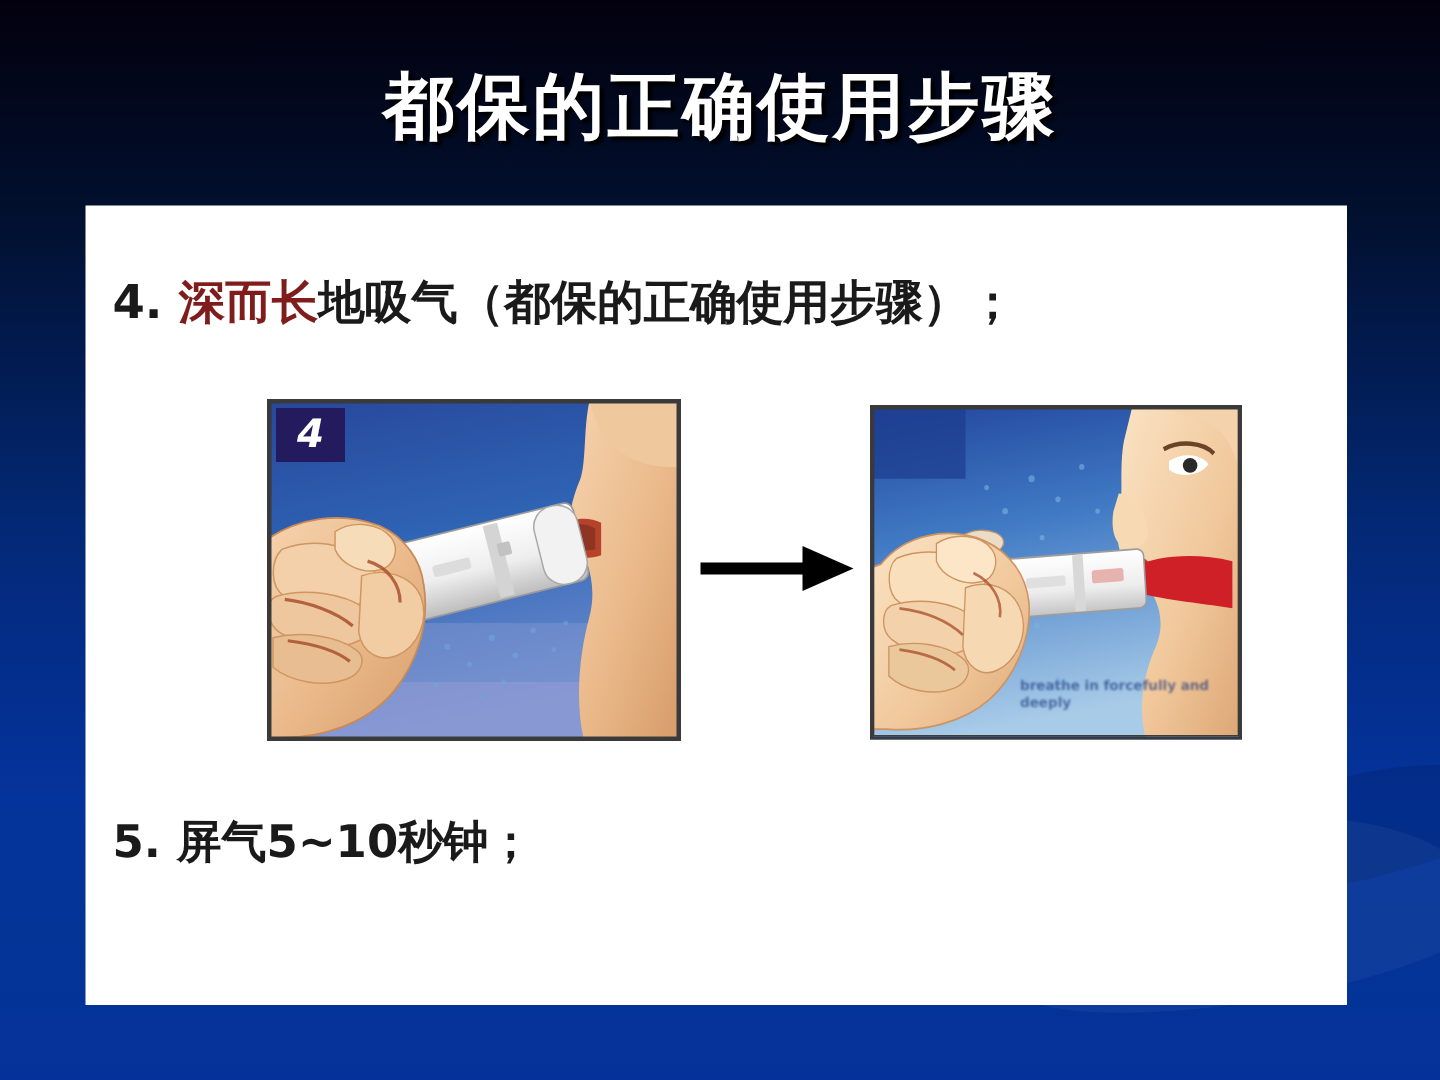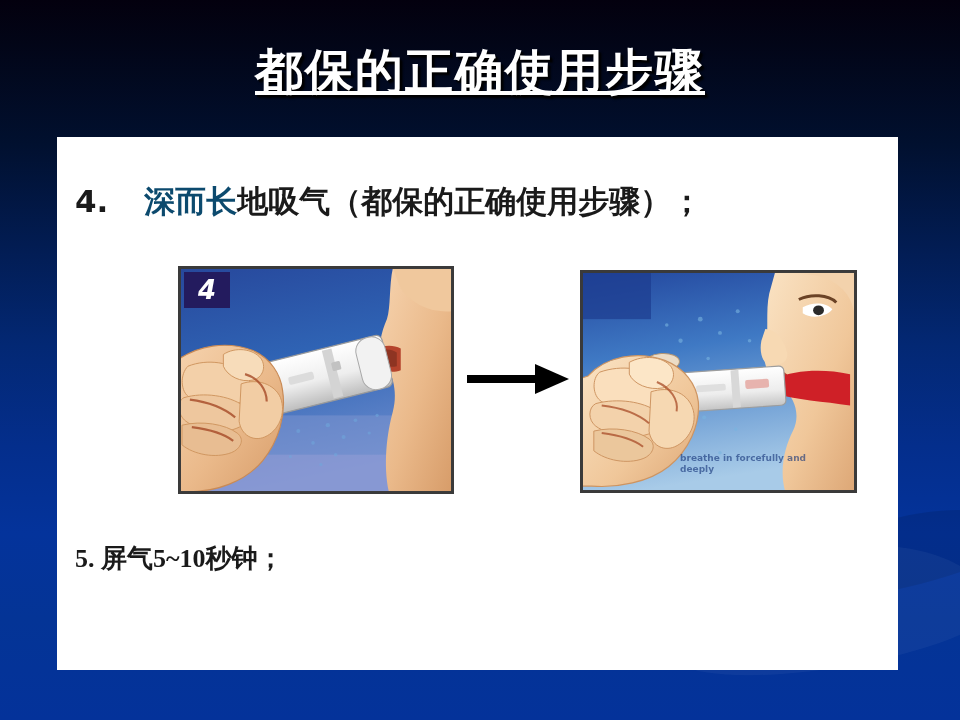--- a/index.html
+++ b/index.html
@@ -57,21 +57,20 @@
     width: 960px;
     text-align: center;
     color: #ffffff;
     font-family: "DejaVu Serif", "Liberation Serif", serif;
     font-size: 48px;
     font-weight: 700;
     letter-spacing: 2px;
     line-height: 1.05;
     text-shadow: 3px 3px 2px rgba(0,0,0,0.85), 2px 2px 0 rgba(0,0,0,0.6);
     white-space: nowrap;
-    text-decoration: underline;
   }
 
   .card {
     position: absolute;
     left: 57px;
     top: 137px;
     width: 841px;
     height: 533px;
     background: #ffffff;
     overflow: hidden;
@@ -80,40 +79,40 @@
   .step-line {
     position: absolute;
     color: #1a1a1a;
     font-family: "DejaVu Sans", "Liberation Sans", sans-serif;
     font-size: 31px;
     font-weight: 700;
     white-space: nowrap;
     letter-spacing: 0px;
   }
   .step4 { left: 18px; top: 44px; }
-  .step5 { left: 18px; top: 404px; font-size: 26px; font-family: Liberation Serif, serif; }
-  .hl-green { color: #0c4a6e; margin-left: 25px; }
+  .step5 { left: 18px; top: 404px; font-size: 30px; }
+  .hl-green { color: #7f1d1d; }
 
   .figures {
     position: absolute;
     left: 0;
     top: 122px;
     width: 841px;
     height: 240px;
   }
 
   .fig {
     position: absolute;
     border: 2px solid #3a3a3a;
     box-sizing: border-box;
     overflow: hidden;
     background: #2c5bab;
   }
   .fig1 { left: 121px; top: 7px; width: 276px; height: 228px; }
-  .fig2 { left: 523px; top: 11px; width: 277px; height: 223px; }
+  .fig2 { left: 523px; top: 11px; width: 248px; height: 223px; }
 
   .fig svg { display: block; width: 100%; height: 100%; }
 
   .arrow-wrap {
     position: absolute;
     left: 408px;
     top: 99px;
     width: 108px;
     height: 42px;
   }

